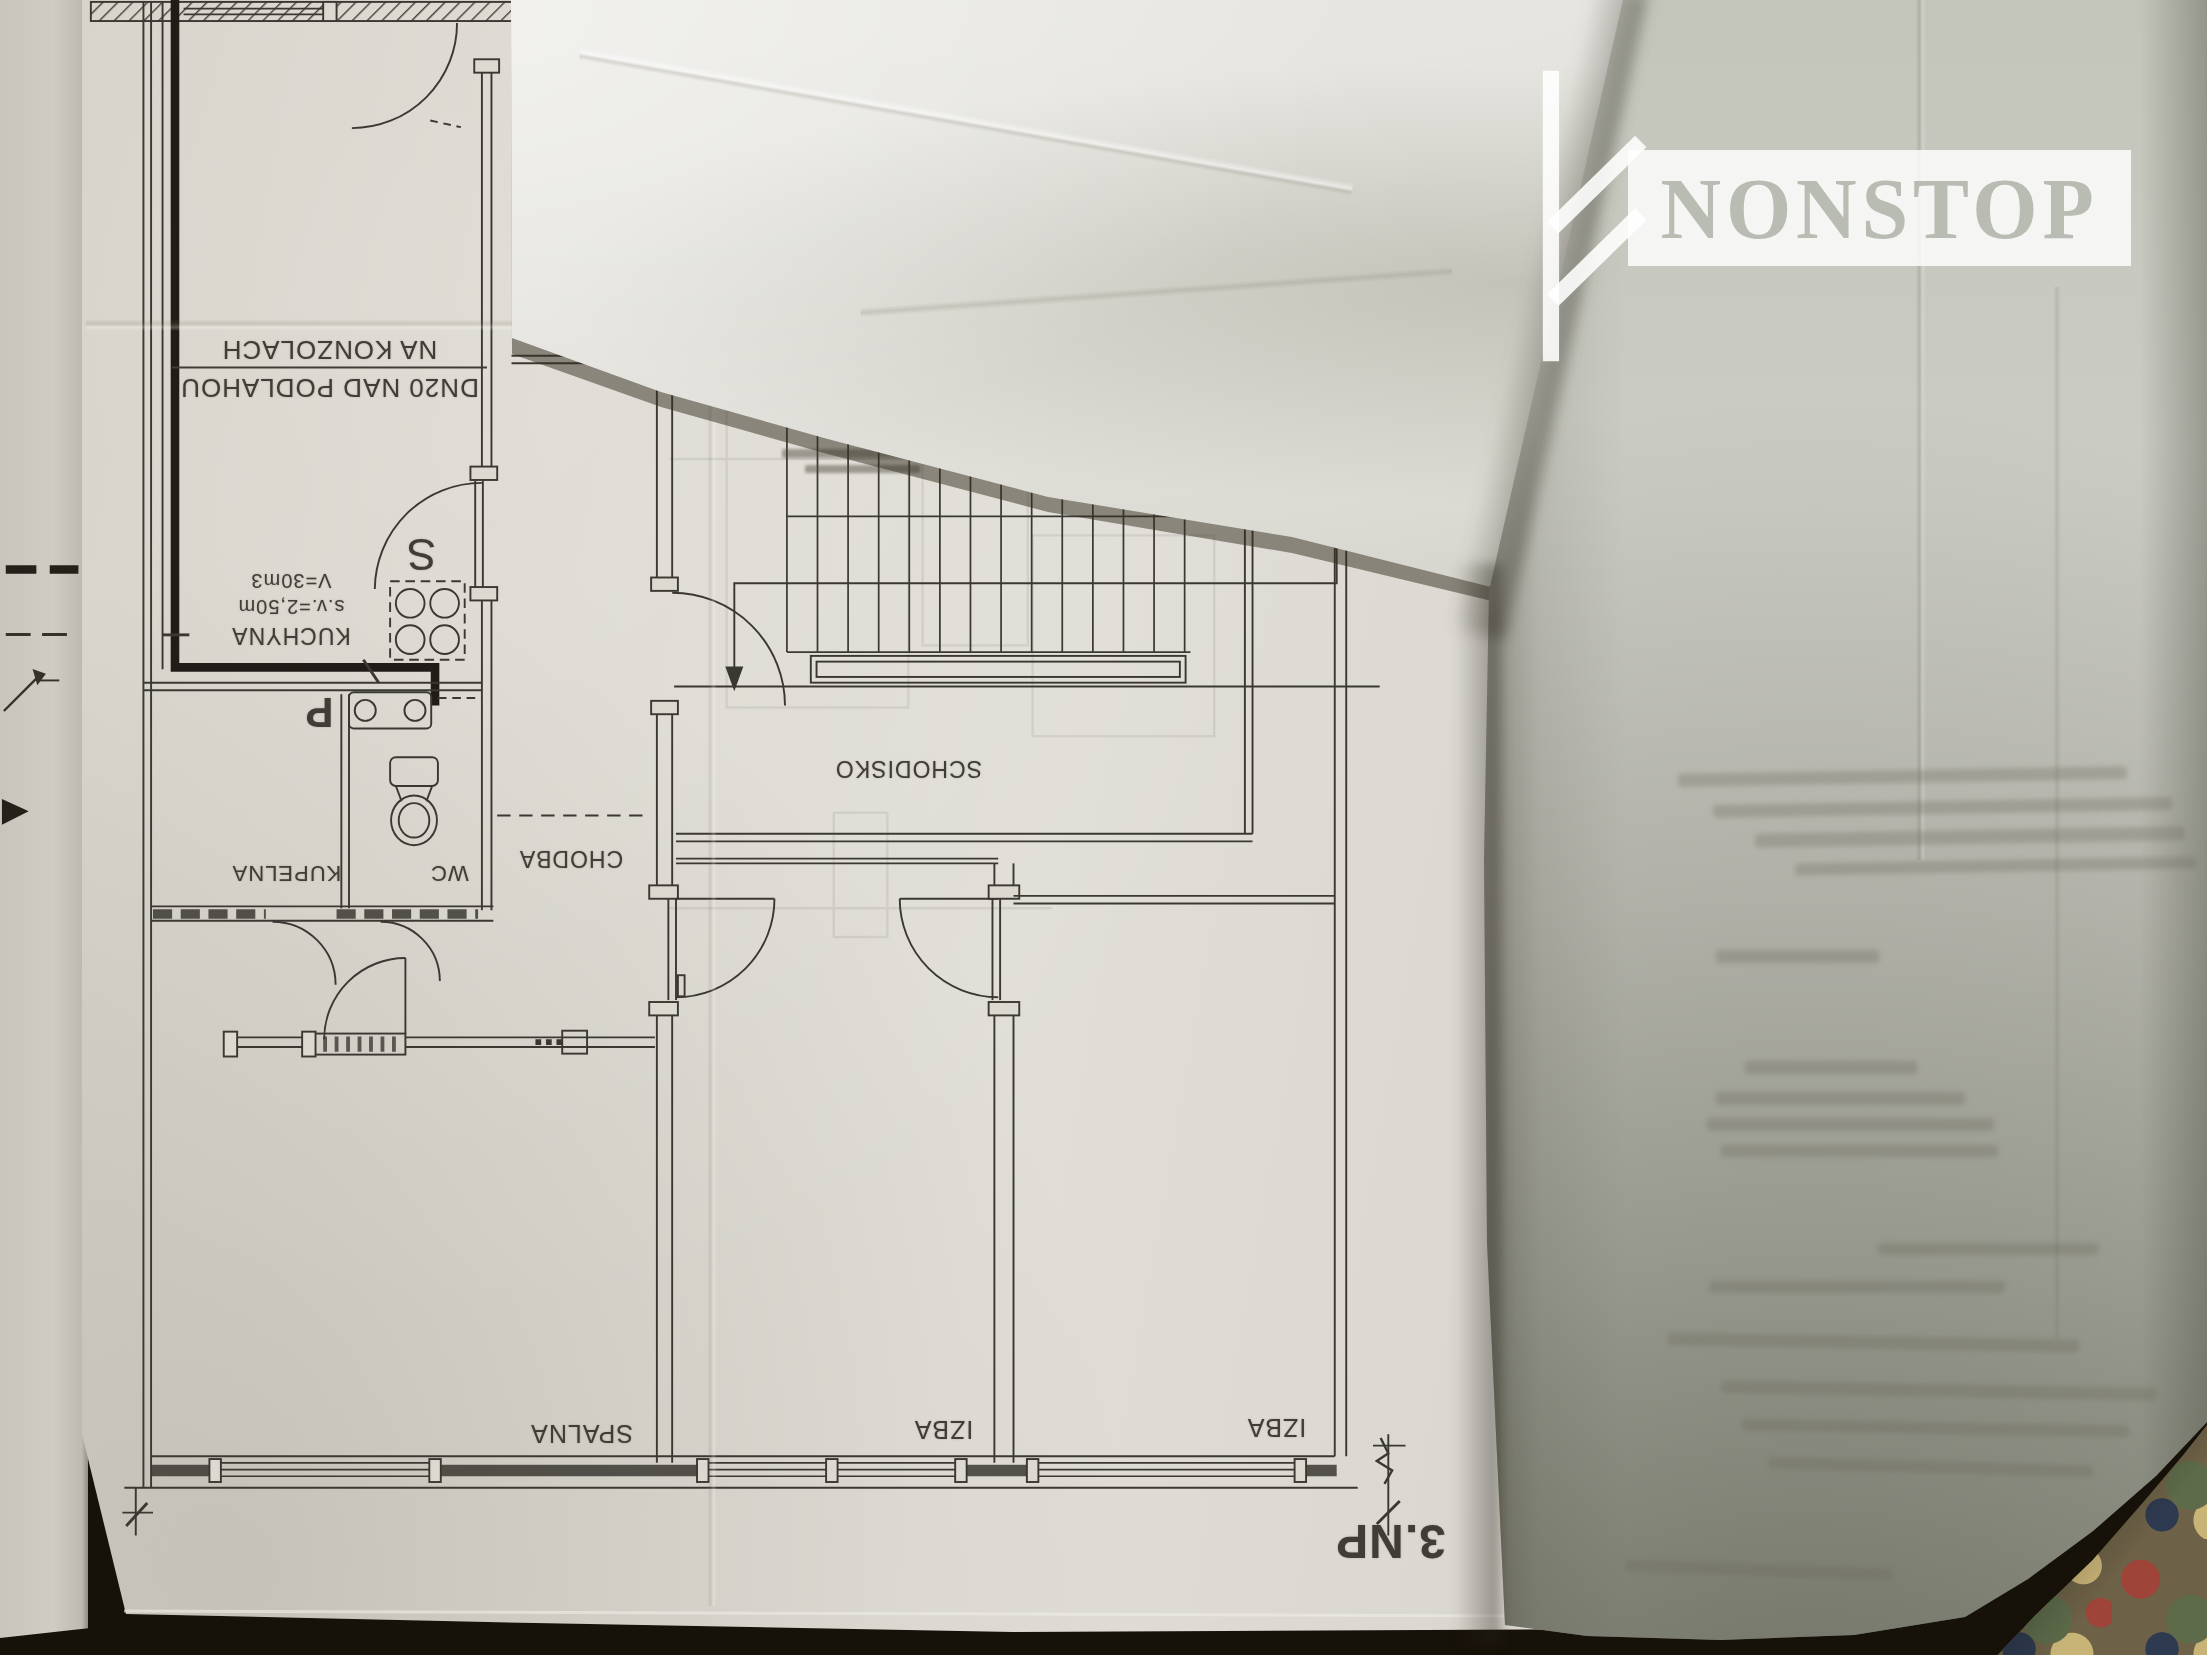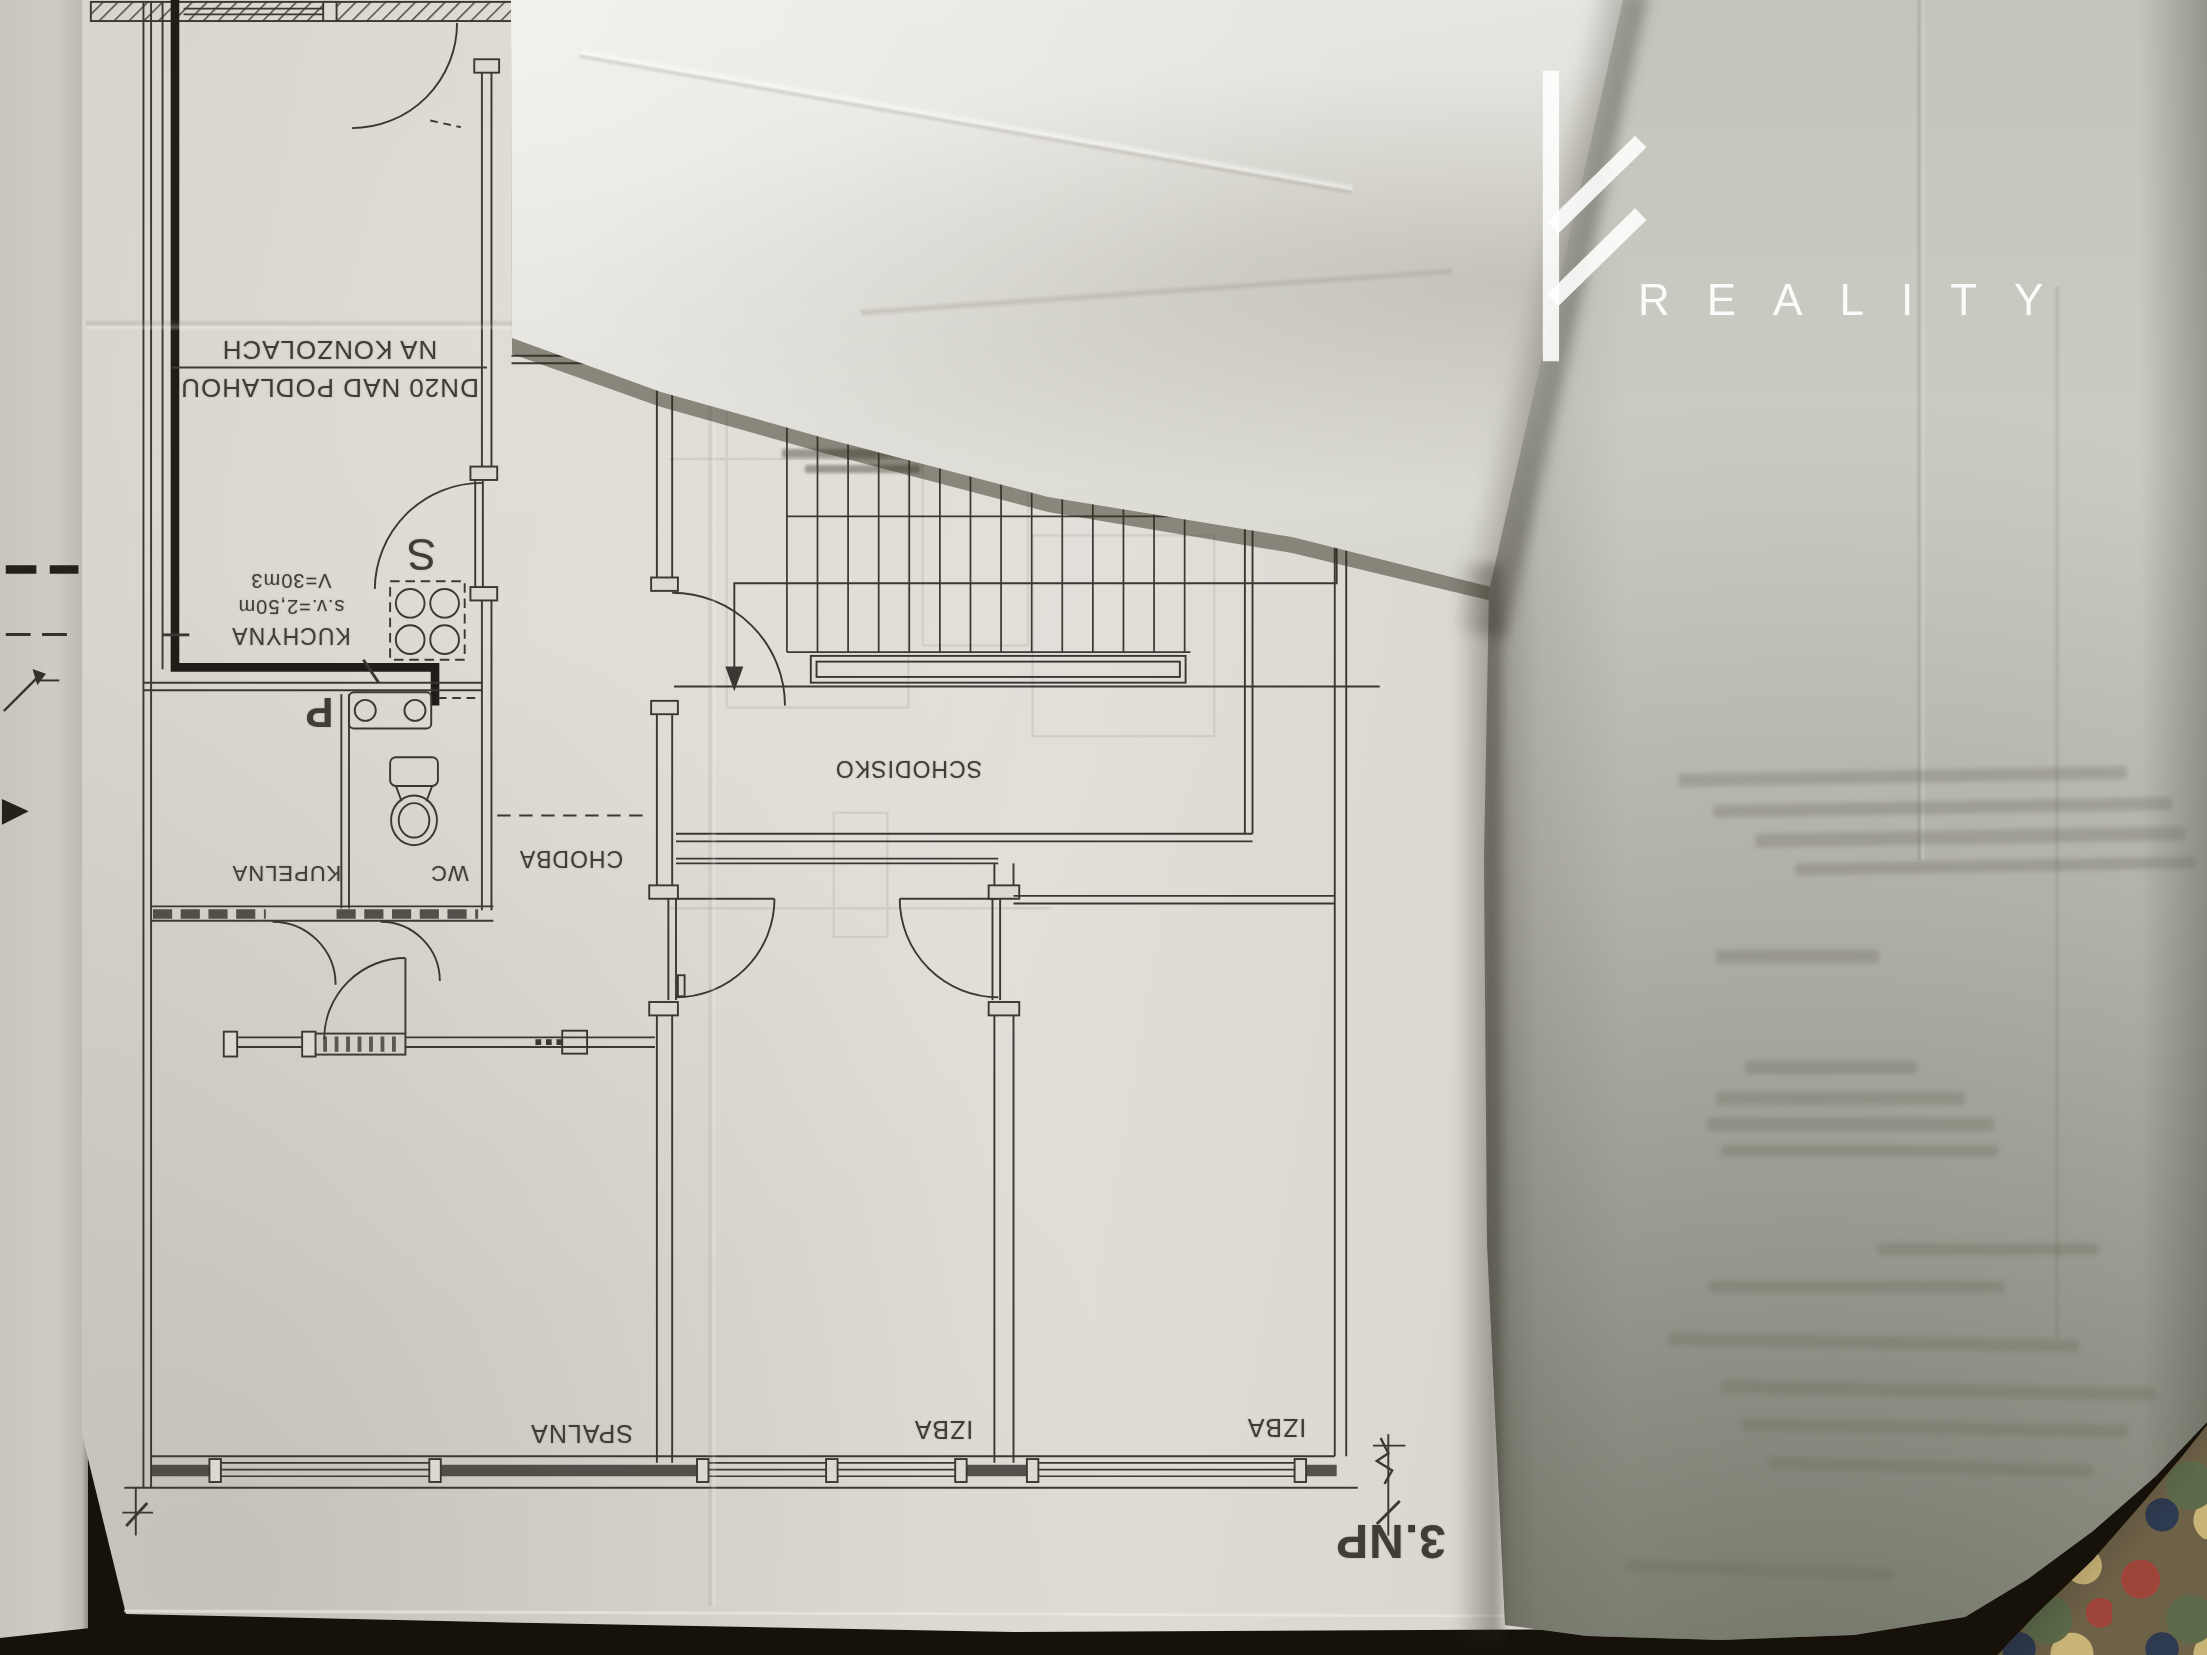--- a/index.html
+++ b/index.html
@@ -357,19 +357,21 @@
   <div class="abs" id="fold-shadow1"></div>
   <div class="abs" id="fold-shadow2"></div>
 
   <svg class="abs" style="left:1528px;top:63px" width="129" height="306" viewBox="0 0 135 320">
     <g stroke="rgba(255,255,255,.88)" stroke-width="17">
       <line x1="24" y1="8" x2="24" y2="312"></line>
       <line x1="26" y1="172" x2="118" y2="82"></line>
       <line x1="26" y1="248" x2="118" y2="158"></line>
     </g>
   </svg>
-  <div class="abs" id="wm-sub">REALITY</div>
+  <div class="abs" id="wm-box">
+    <span id="wm-name">NONSTOP</span>
+  </div>
 
   <div class="abs" id="carpet"></div>
   <div class="abs" id="carpet-shadow"></div>
 
 </div>
 
 
 </body></html>

